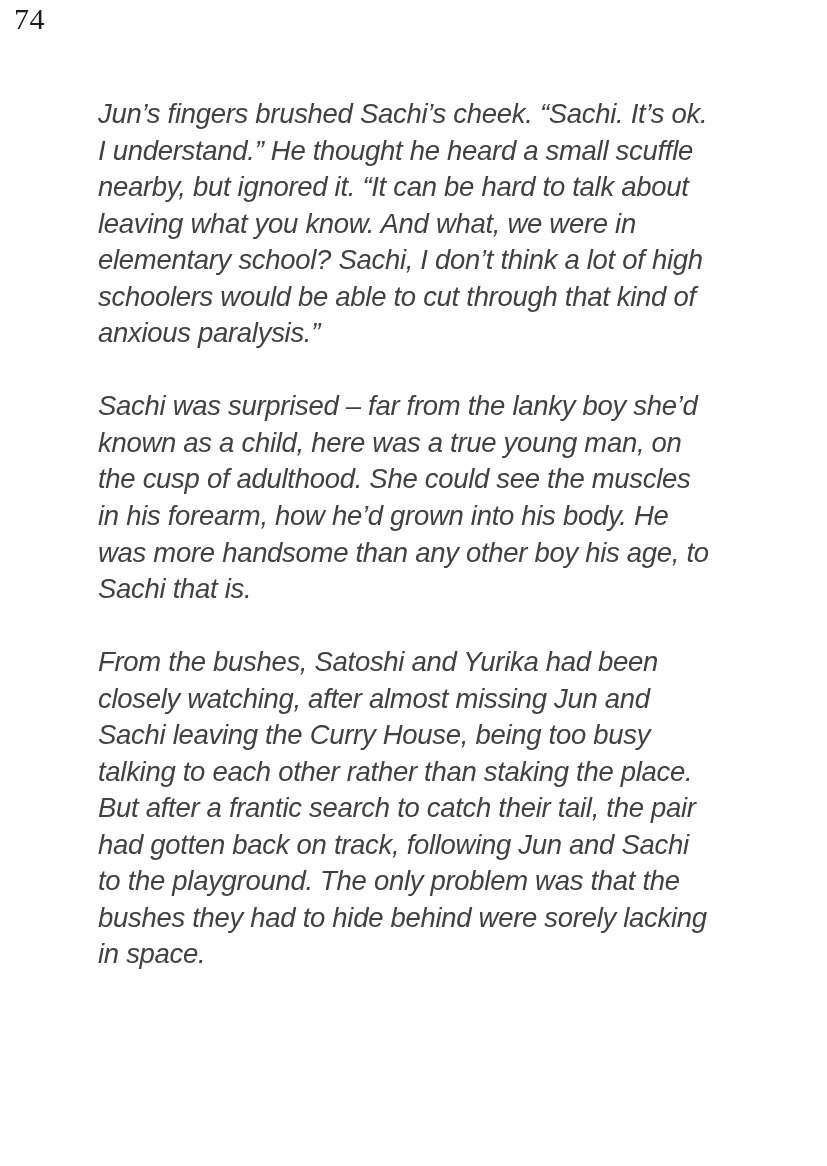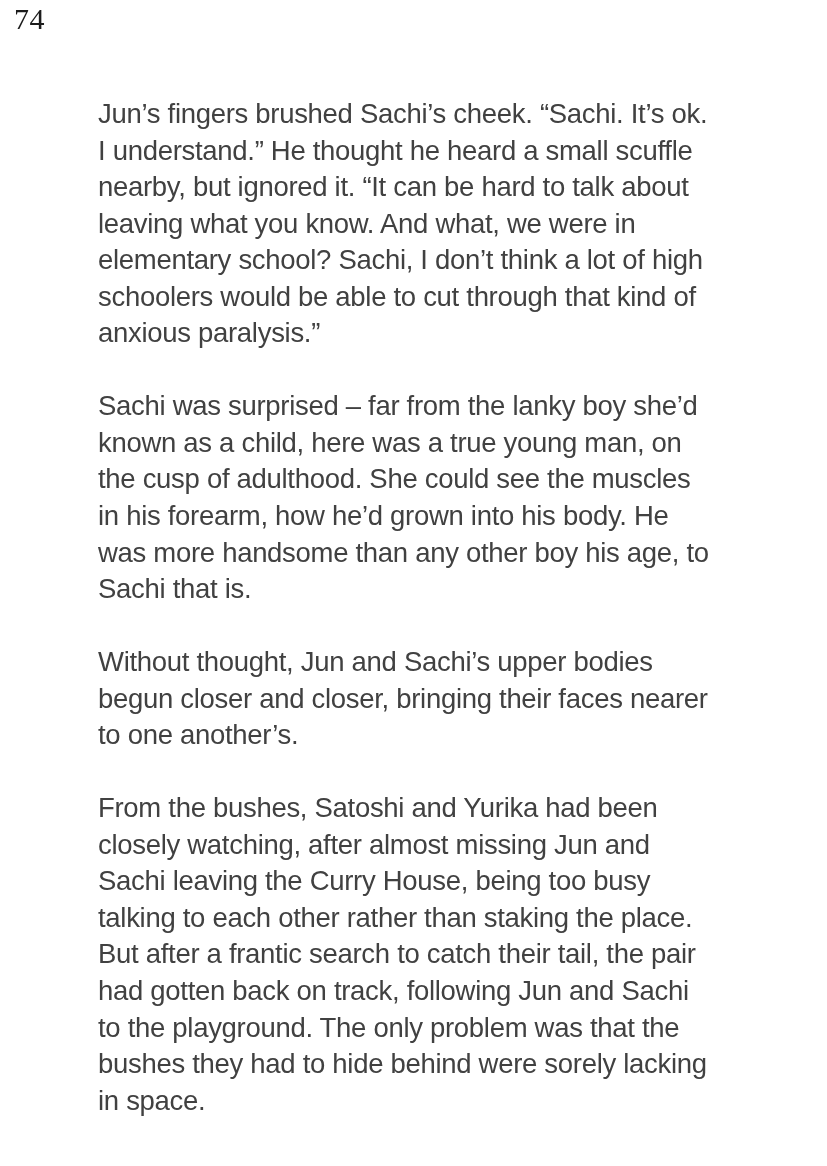--- a/index.html
+++ b/index.html
@@ -32,20 +32,21 @@
   }
   .para {
     margin: 0 0 36.5px 0;
     font-family: "Liberation Sans", "DejaVu Sans", sans-serif;
     font-size: 27.5px;
     line-height: 36.55px;
     font-weight: 400;
     color: #414141;
     letter-spacing: -0.3px;
     white-space: pre-line;
+    font-style: italic;
   }
   .para:last-child {
     margin-bottom: 12px;
   }
 </style>
 </head>
 <body>
 
 <div class="page">
   <div class="page-number">74</div>
@@ -57,23 +58,20 @@
 leaving what you know. And what, we were in
 elementary school? Sachi, I don’t think a lot of high
 schoolers would be able to cut through that kind of
 anxious paralysis.”</p>
     <p class="para">Sachi was surprised – far from the lanky boy she’d
 known as a child, here was a true young man, on
 the cusp of adulthood. She could see the muscles
 in his forearm, how he’d grown into his body. He
 was more handsome than any other boy his age, to
 Sachi that is.</p>
-    <p class="para">Without thought, Jun and Sachi’s upper bodies
-begun closer and closer, bringing their faces nearer
-to one another’s.</p>
     <p class="para">From the bushes, Satoshi and Yurika had been
 closely watching, after almost missing Jun and
 Sachi leaving the Curry House, being too busy
 talking to each other rather than staking the place.
 But after a frantic search to catch their tail, the pair
 had gotten back on track, following Jun and Sachi
 to the playground. The only problem was that the
 bushes they had to hide behind were sorely lacking
 in space.</p>
   </div>

